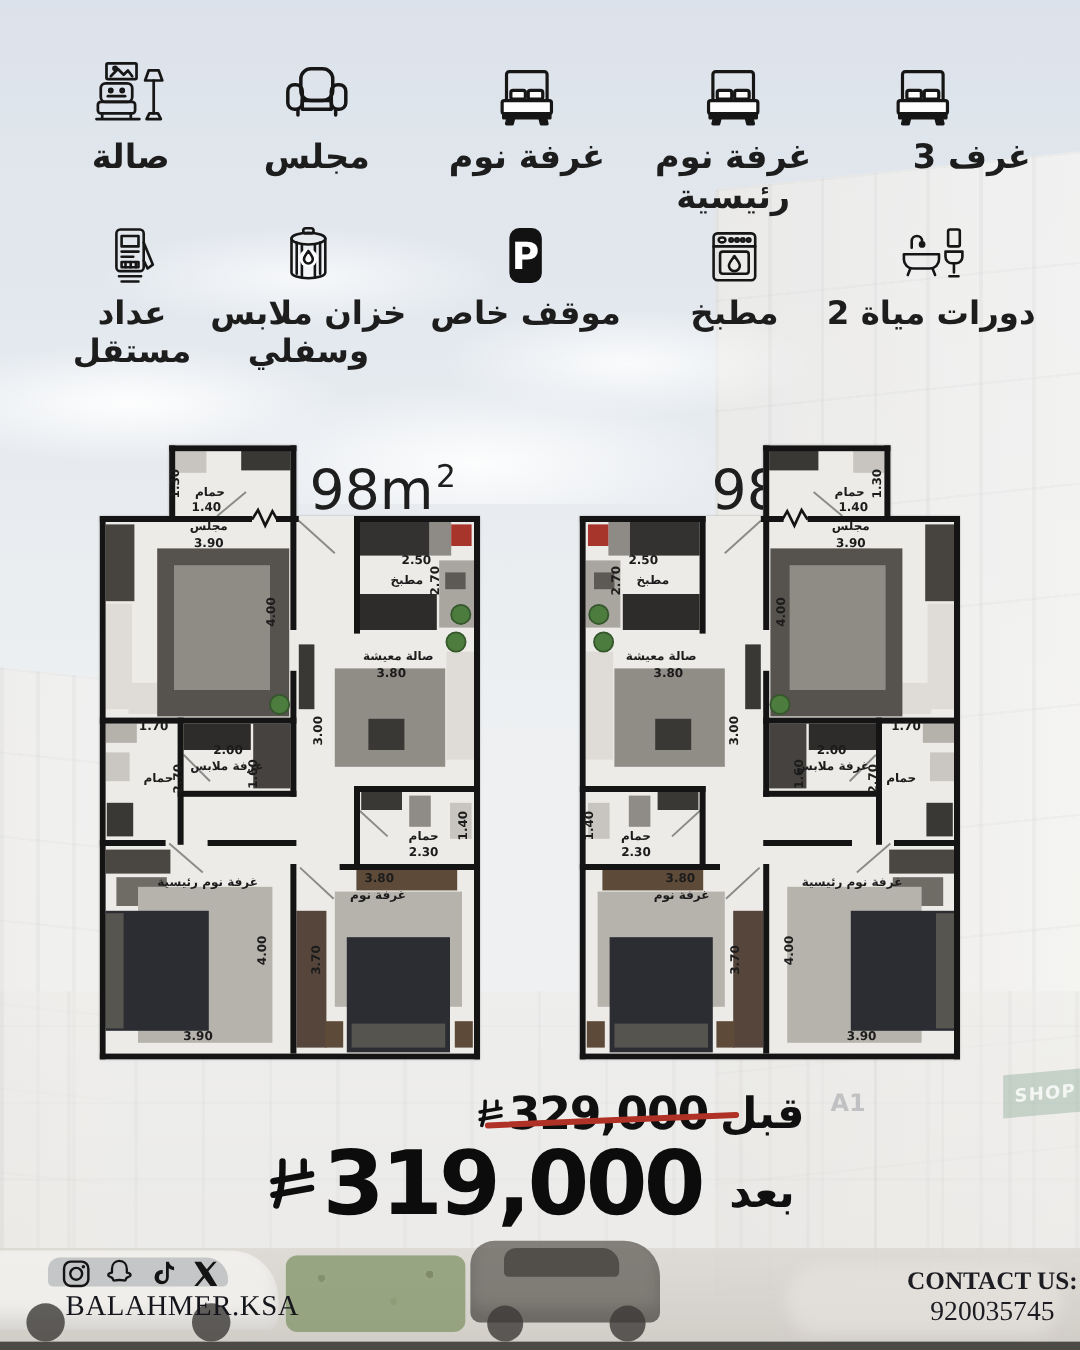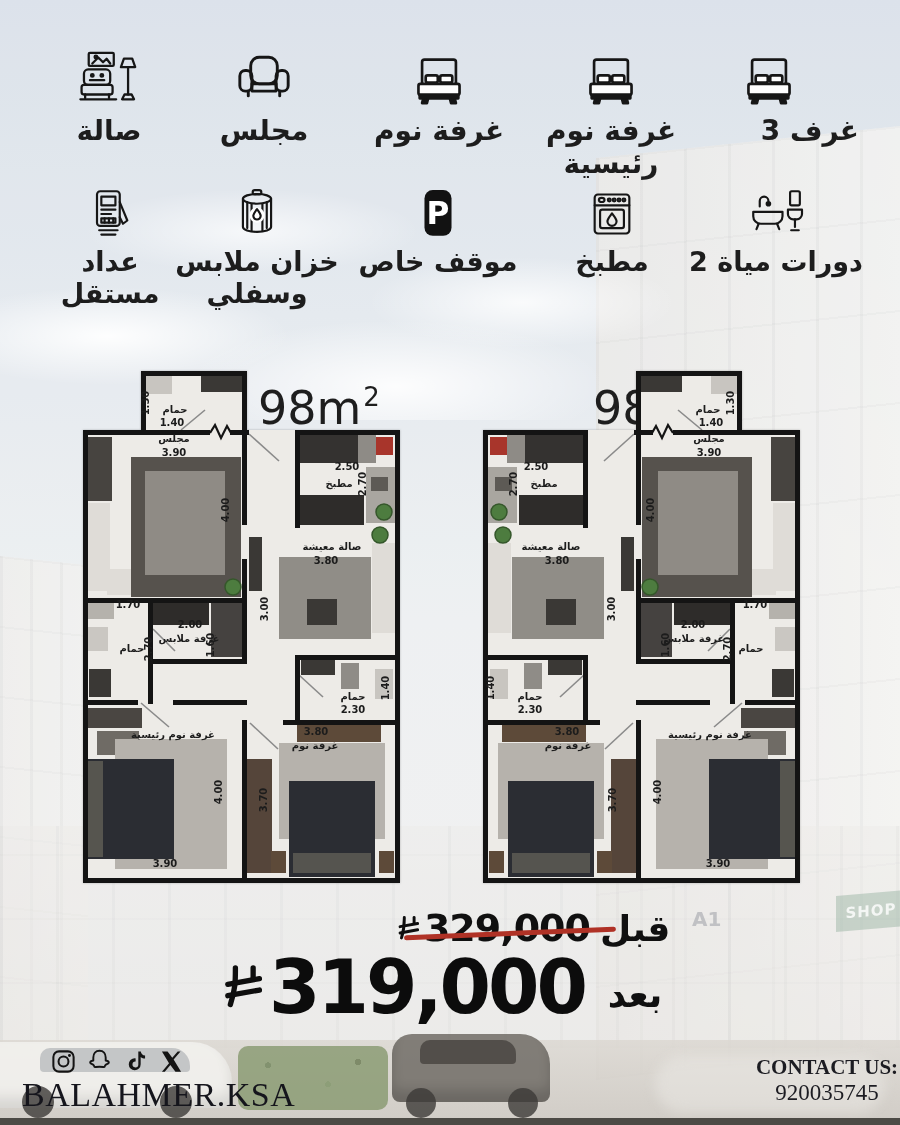--- a/index.html
+++ b/index.html
@@ -64,21 +64,21 @@
   
   .price-row{display:flex;align-items:center;justify-content:flex-end;direction:ltr;}
   .cur svg{display:block;}
   #before-value{font-size:38px;font-weight:600;letter-spacing:-1px;color:#101010;gap:5px;}
   #after-value{font-size:74px;font-weight:800;letter-spacing:-3px;color:#0c0c0c;gap:7px;}
   .plabel{font-size:36px;font-weight:700;color:#101010;}
   #strike{left:404px;top:931px;width:212px;height:5px;background:#b03226;transform:rotate(-2.4deg);border-radius:3px;}
   
   #social{left:50px;top:1048px;display:flex;gap:9px;align-items:center;}
   #social svg{width:27px;height:27px;display:block;}
-  #handle{left:22px;top:1076px;width:260px;text-align:center;font-family:"Liberation Serif",serif;font-size:34px;color:#15151c;letter-spacing:.5px;}
+  #handle{left:22px;top:1076px;width:260px;text-align:center;font-family:"Liberation Serif",serif;font-size:24px;color:#15151c;letter-spacing:.5px;}
   #contact-label{left:748px;top:1055px;width:158px;text-align:center;font-family:"Liberation Serif",serif;font-weight:bold;font-size:21px;color:#1c1c22;}
   #phone{left:748px;top:1080px;width:158px;text-align:center;font-family:"Liberation Serif",serif;font-size:23px;color:#1c1c22;}
 </style>
 </head>
 <body>
 
 <div id="poster">
 
   <div class="abs bldg" id="bldg-right"></div>
   <div class="abs bldg" id="bldg-left"></div>

